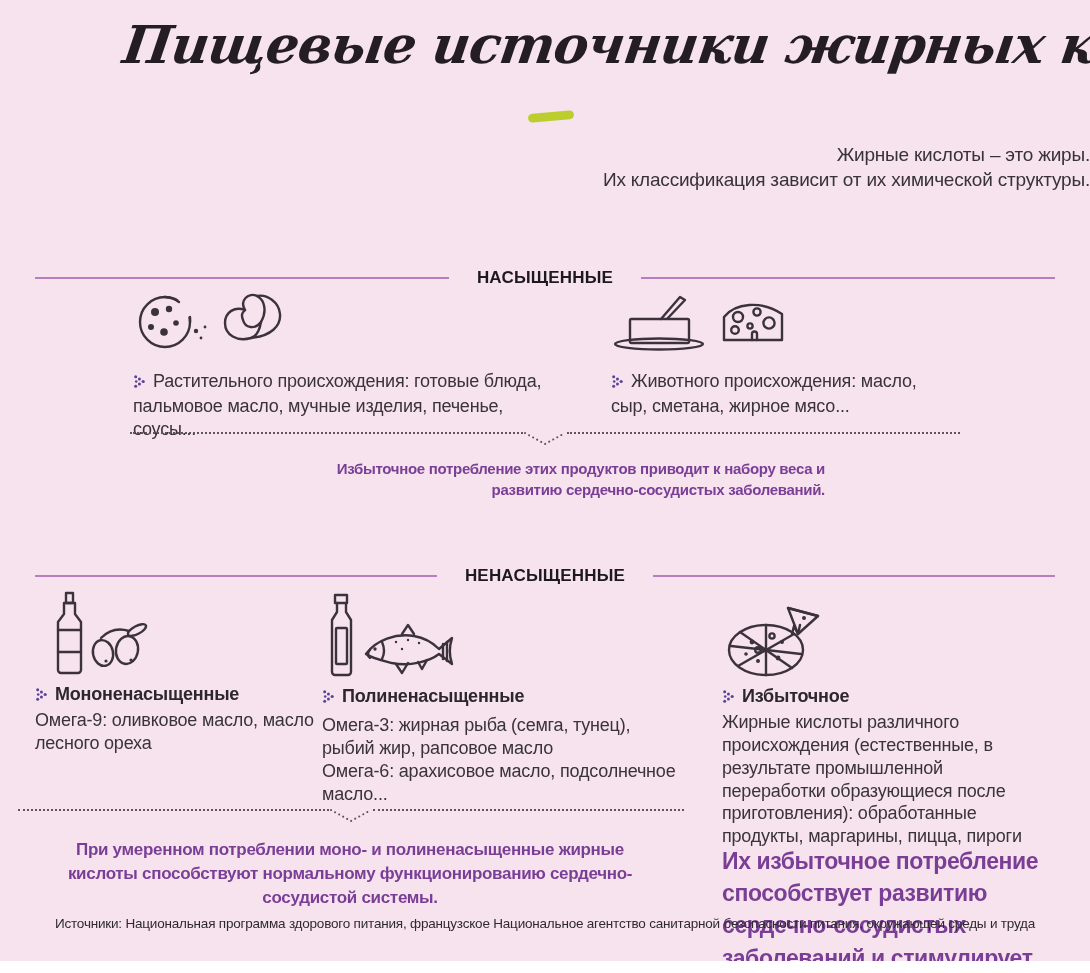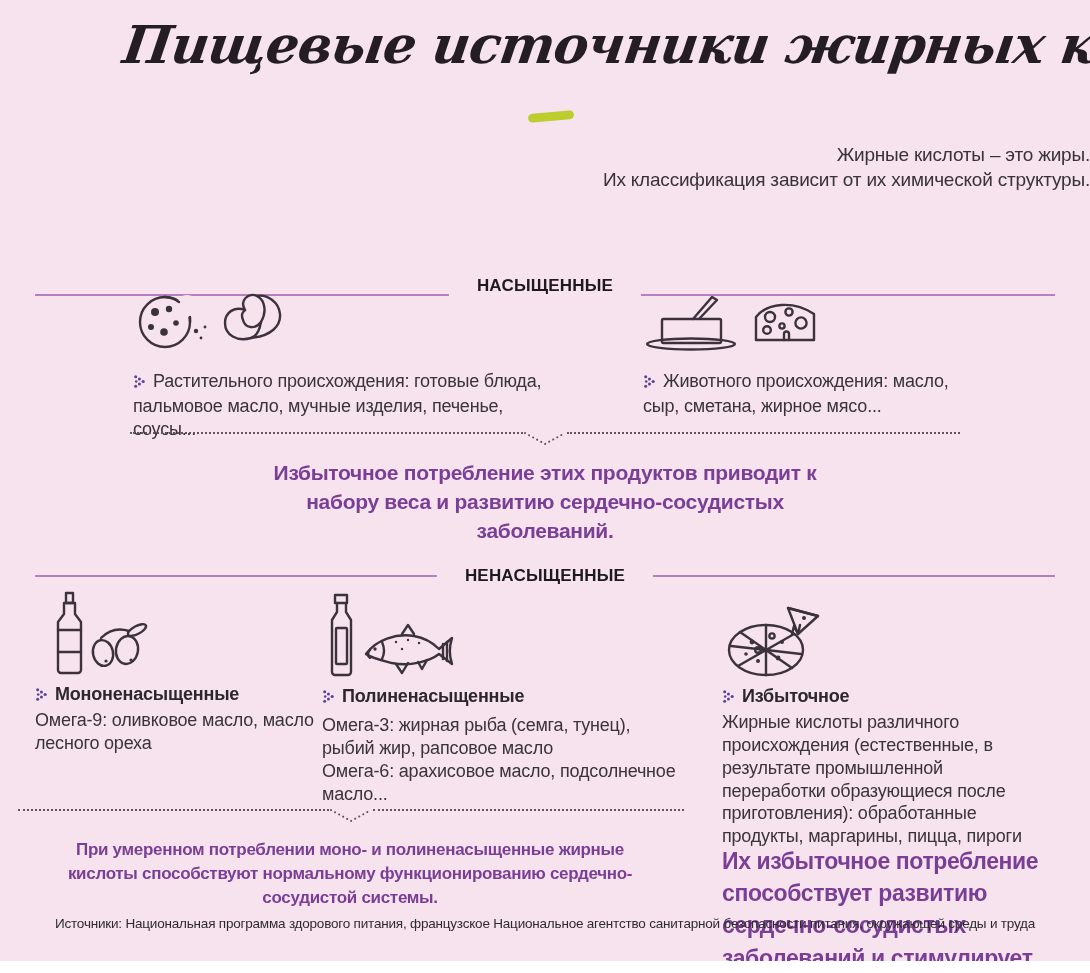--- a/index.html
+++ b/index.html
@@ -18,41 +18,41 @@
   .lime-mark{position:absolute;left:528px;top:112px;width:46px;height:9px;
     background:var(--lime);border-radius:5px;transform:rotate(-5deg);}
 
   .subtitle{position:absolute;left:0;top:142px;width:100%;text-align:right;
     font-size:19px;line-height:1.32;color:#38323a;letter-spacing:-0.2px;}
 
   .section-header{position:absolute;left:35px;right:35px;display:flex;align-items:center;gap:28px;}
   .section-header .hr-line{flex:1;height:2px;background:var(--line);}
   .section-header .hr-label{font-weight:bold;font-size:17px;color:var(--header-ink);
     letter-spacing:0.2px;white-space:nowrap;}
-  #sat-header{top:276px;align-items:flex-end;}
+  #sat-header{top:268px;}
   #unsat-header{top:566px;}
 
   .col{position:absolute;}
   .icons{display:block;}
   .icons svg{display:block;}
   .body-text{font-size:18px;line-height:1.27;color:var(--ink);letter-spacing:-0.2px;margin-top:18px;}
   .col-heading{font-size:18px;font-weight:bold;color:#2c262e;letter-spacing:-0.2px;margin-top:8px;}
   .bullet{display:inline-block;vertical-align:-2px;margin-right:5px;}
 
   #sat-left{left:133px;top:288px;width:412px;}
-  #sat-right{left:643px;top:288px;width:342px;}
+  #sat-right{left:611px;top:288px;width:342px;}
 
   .dotted-sep{position:absolute;display:flex;align-items:flex-start;}
   .dotted-sep .dotline{flex:1;border-top:2px dotted var(--dot);margin-top:1px;}
   #sep1{left:130px;top:431px;width:830px;}
   #sep2{left:18px;top:808px;width:666px;}
 
   .note{font-weight:bold;color:var(--accent);letter-spacing:-0.3px;}
-  #sat-warning{position:absolute;left:265px;top:459px;width:560px;text-align:center;
-    font-size:21px;line-height:1.38;}
+  #sat-warning{position:absolute;left:265px;top:459px;width:560px;text-align:right;
+    font-size:15px;line-height:1.38;}
   #unsat-note-left{position:absolute;left:55px;top:838px;width:590px;text-align:center;
     font-size:17px;line-height:1.42;}
   #unsat-note-right{position:absolute;left:722px;top:845px;width:318px;text-align:left;
     font-size:23px;line-height:1.4;letter-spacing:-0.4px;}
 
   #unsat-col1{left:35px;top:590px;width:288px;}
   #unsat-col2{left:322px;top:592px;width:358px;}
   #unsat-col3{left:722px;top:592px;width:322px;}
   #unsat-col1 .icons,#unsat-col2 .icons,#unsat-col3 .icons{height:86px;display:flex;align-items:flex-end;}
 

